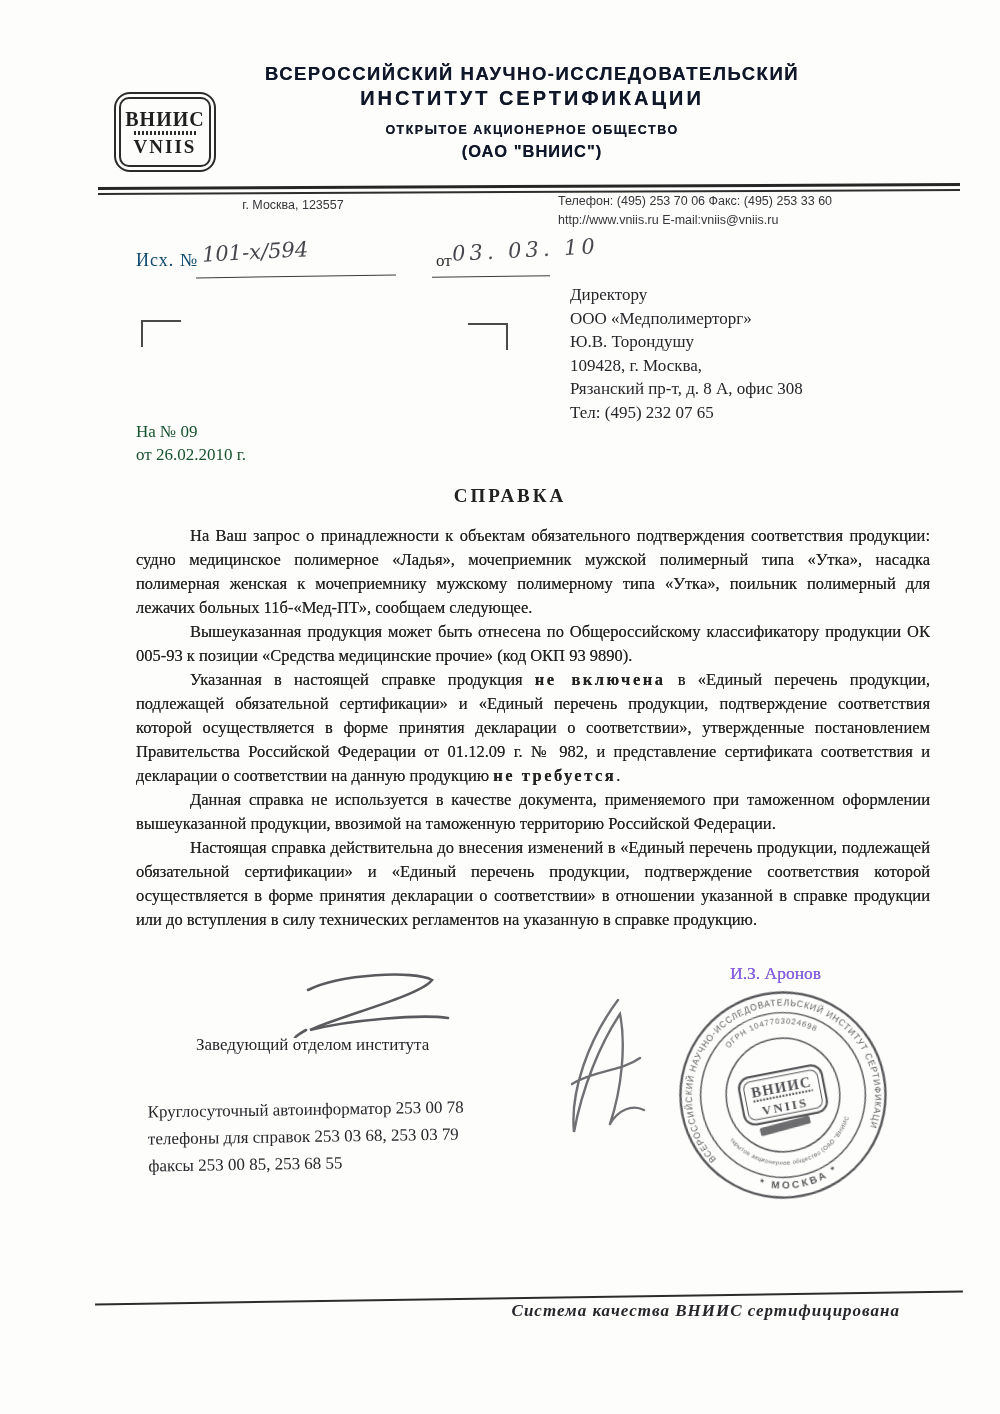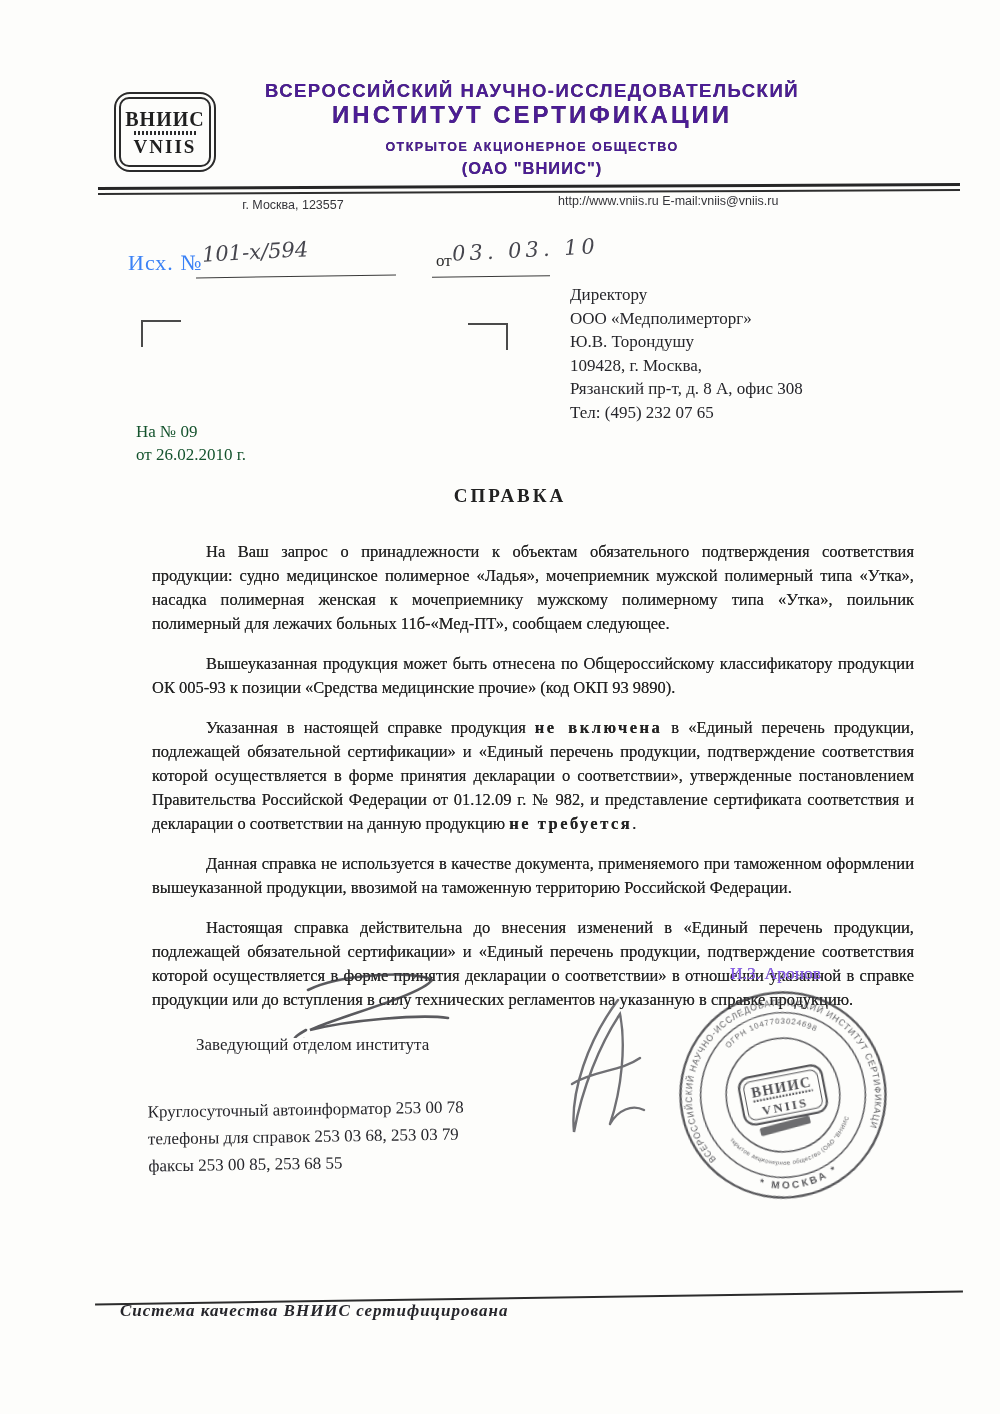--- a/index.html
+++ b/index.html
@@ -13,36 +13,36 @@
   .logo{position:absolute;left:114px;top:92px;width:102px;height:80px;
     border:2.5px solid #2b2b2b;border-radius:16px;padding:3px;box-sizing:border-box;
     filter:blur(.2px);}
   .logo-inner{border:2px solid #2b2b2b;border-radius:10px;width:100%;height:100%;
     box-sizing:border-box;display:flex;flex-direction:column;align-items:center;justify-content:center;}
   .logo-top{font-weight:bold;font-size:20px;letter-spacing:1px;line-height:22px;}
   .logo-sep{width:62px;height:4px;margin:1px 0;
     background:repeating-linear-gradient(90deg,#2b2b2b 0 2px,transparent 2px 4px);}
   .logo-bottom{font-weight:bold;font-size:19px;letter-spacing:2px;line-height:21px;}
   
-  .hdr{position:absolute;left:262px;top:79px;width:540px;text-align:center;
-    font-family:"Liberation Sans","DejaVu Sans",sans-serif;font-weight:bold;color:#4c1d95;
+  .hdr{position:absolute;left:262px;top:62px;width:540px;text-align:center;
+    font-family:"Liberation Sans","DejaVu Sans",sans-serif;font-weight:bold;color:#0f172a;
     text-shadow:0 0 .5px #444;}
   .hdr .l1{font-size:18.5px;letter-spacing:1.5px;line-height:24px;}
-  .hdr .l2{font-size:24px;letter-spacing:3px;line-height:24px;}
+  .hdr .l2{font-size:20px;letter-spacing:3px;line-height:24px;}
   .hdr .l3{font-size:12.5px;letter-spacing:1.5px;line-height:17px;margin-top:12px;}
   .hdr .l4{font-size:16.5px;letter-spacing:1px;line-height:21px;margin-top:2px;}
   .rule{position:absolute;left:98px;top:185px;width:862px;height:3px;
     border-top:3px solid #262626;border-bottom:2px solid #2e2e2e;transform:rotate(-0.25deg);}
   
   .addr{position:absolute;left:128px;top:196px;width:330px;text-align:center;
     font-family:"Liberation Sans","DejaVu Sans",sans-serif;font-size:12.5px;color:#35353a;line-height:18px;}
   .tels{position:absolute;left:558px;top:192px;width:410px;
     font-family:"Liberation Sans","DejaVu Sans",sans-serif;font-size:12.5px;color:#35353a;line-height:19px;}
   
-  .ref-label{left:128px;top:250px;font-size:22px;letter-spacing:1px;color:#3b82f6;}
+  .ref-label{left:136px;top:250px;font-size:18px;letter-spacing:1px;color:#0c4a6e;}
   .hand{font-family:"DejaVu Serif",serif;font-style:italic;color:#46464e;}
   .ref-num{left:202px;top:240px;font-size:21px;transform:rotate(-3deg);}
   .ref-ot{left:436px;top:251px;font-size:17px;color:#2a2a2a;}
   .ref-date{left:452px;top:238px;font-size:21px;letter-spacing:4px;transform:rotate(-3deg);}
   .uline{position:absolute;border-top:1.5px solid #3a3a3a;height:0;}
   .ul1{left:196px;top:276px;width:200px;transform:rotate(-0.8deg);}
   .ul2{left:432px;top:276px;width:118px;transform:rotate(-0.8deg);}
   
   .brk-l{position:absolute;left:141px;top:320px;width:38px;height:25px;
     border-left:2px solid #4a4a4a;border-top:2px solid #4a4a4a;}
@@ -51,37 +51,37 @@
   
   .rcpt{position:absolute;left:570px;top:283px;font-size:17px;line-height:23.5px;color:#26262b;}
   
   .inref{position:absolute;left:136px;top:420px;font-size:17px;line-height:23px;color:#14532d;}
   
   .title{position:absolute;left:120px;top:485px;width:780px;text-align:center;
     font-size:19px;font-weight:bold;letter-spacing:3px;color:#222;}
   
   .body{position:absolute;left:136px;top:524px;width:794px;font-size:16.5px;
     line-height:24px;text-align:justify;color:#222;text-shadow:0 0 .4px #555;}
-  .body p{margin:16px;text-indent:54px;}
+  .body p{margin:0;text-indent:54px;}
   .bld{font-weight:bold;letter-spacing:2.5px;}
   
   .zmark{position:absolute;left:280px;top:968px;}
   .sig-role{left:196px;top:1035px;font-size:17px;color:#26262b;}
   .sig-name{left:730px;top:963px;font-size:17.5px;color:#8b5cf6;z-index:7;text-shadow:0 0 .5px #666;}
   .sig-paraph{position:absolute;left:548px;top:992px;z-index:6;}
   .phones{position:absolute;left:148px;top:1096px;font-size:17px;line-height:27px;
     color:#26262b;transform:rotate(-0.9deg);}
   
   .stamp{position:absolute;left:664px;top:976px;width:238px;height:238px;
     transform:rotate(-11deg);opacity:.84;filter:blur(.25px);z-index:5;}
   .stamp svg{width:100%;height:100%;}
   
   .f-rule{position:absolute;left:95px;top:1297px;width:868px;height:0;
     border-top:2.5px solid #2c2c2c;transform:rotate(-0.85deg);}
-  .footer{position:absolute;left:120px;top:1301px;width:780px;text-align:left;
+  .footer{position:absolute;left:120px;top:1301px;width:780px;text-align:right;
     font-size:17px;font-weight:bold;font-style:italic;letter-spacing:1px;color:#26262b;}
 </style>
 </head>
 <body>
 
 <div class="page">
 
   <div class="logo">
     <div class="logo-inner">
       <div class="logo-top">ВНИИС</div>
@@ -96,20 +96,21 @@
     <div class="l3">ОТКРЫТОЕ  АКЦИОНЕРНОЕ  ОБЩЕСТВО</div>
     <div class="l4">(ОАО  "ВНИИС")</div>
   </div>
 
   <div class="rule"></div>
 
   <div class="addr">
     <div>г. Москва, 123557</div>
   </div>
   <div class="tels">
+    <div>Телефон: (495) 253 70 06  Факс: (495)  253 33 60</div>
     <div>http://www.vniis.ru   E-mail:vniis@vniis.ru</div>
   </div>
 
   <div class="t ref-label">Исх.  №</div>
   <div class="t hand ref-num">101-х/594</div>
   <div class="t ref-ot">от</div>
   <div class="t hand ref-date">03. 03. 10</div>
   <div class="uline ul1"></div>
   <div class="uline ul2"></div>
 

